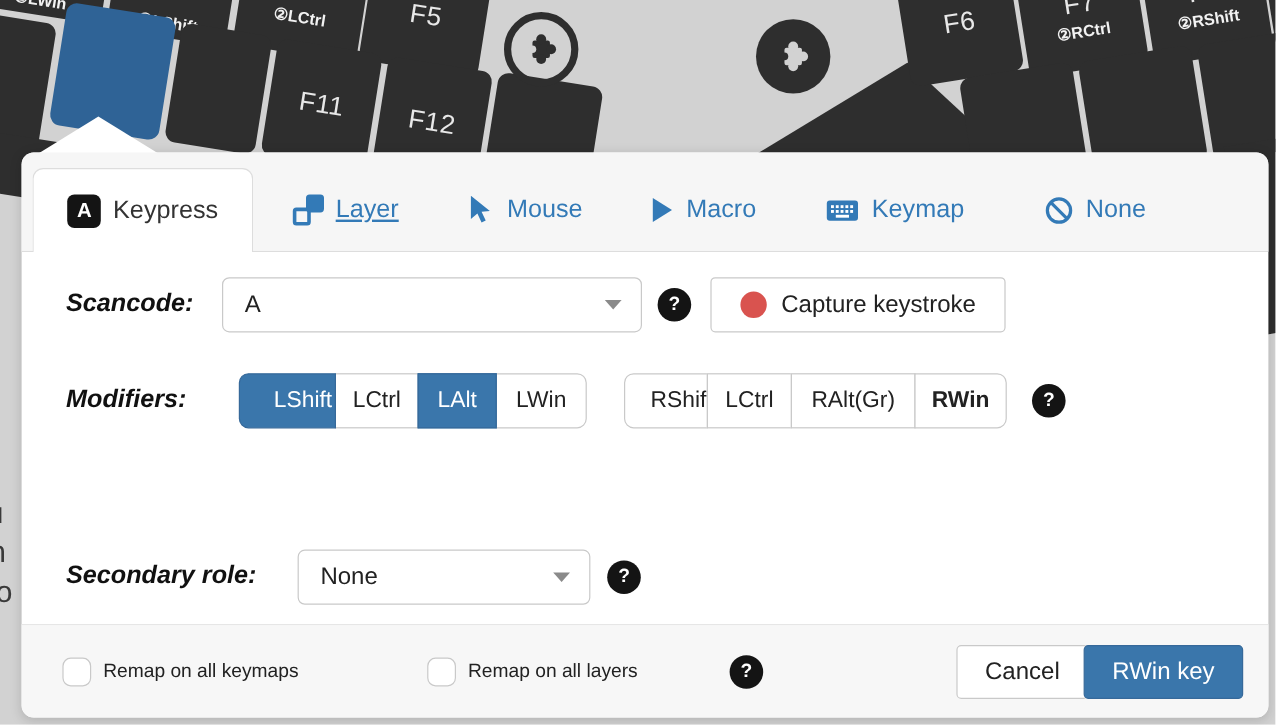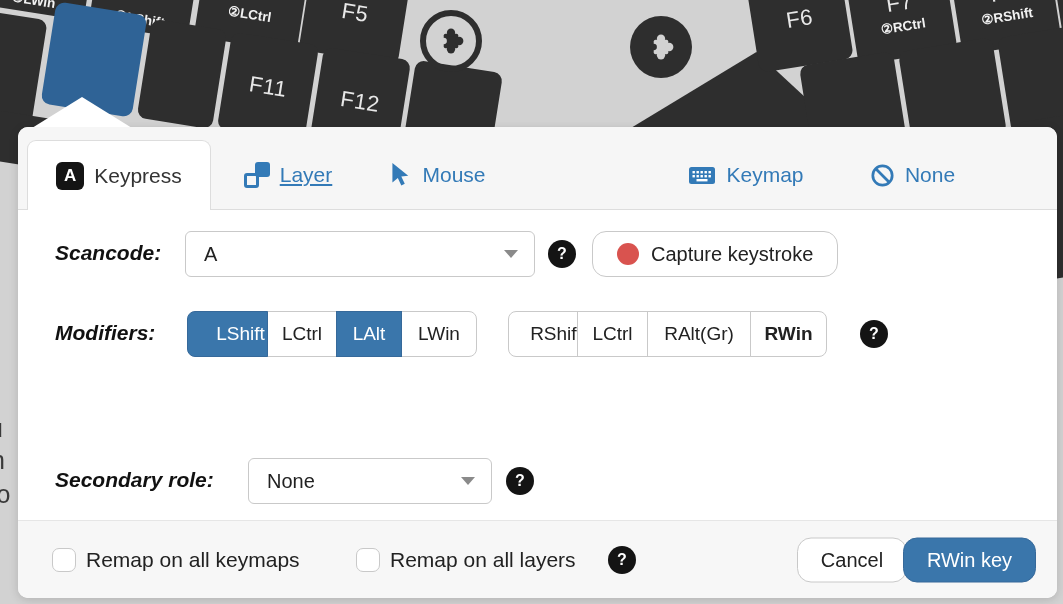--- a/index.html
+++ b/index.html
@@ -50,37 +50,37 @@
   
   .row-label { position:absolute; font-size:21px; font-weight:bold; color:#111;font-style:italic; }
   .select { position:absolute; height:46px; background:#fff; border:1px solid #c9c9c9; border-radius:6px;
             display:flex; align-items:center; padding-left:18px; font-size:20px; color:#222; cursor:pointer; }
   .select .caret { position:absolute; right:16px; width:0; height:0;
                    border-left:7px solid transparent; border-right:7px solid transparent;
                    border-top:8px solid #8a8a8a; }
   .help { position:absolute; width:28px; height:28px; border-radius:50%; background:#141414; color:#fff;
           font-size:16px; font-weight:bold; display:flex; align-items:center; justify-content:center; cursor:pointer; }
   .btn { display:flex; align-items:center; justify-content:center; background:#fff;
-         border:1px solid #c9c9c9; border-radius:14px; font-size:20px; color:#222; cursor:pointer; }
+         border:1px solid #c9c9c9; border-radius:4px; font-size:20px; color:#222; cursor:pointer; }
   #capture-btn { position:absolute; height:46px; gap:12px; }
   .rec-dot { width:22px; height:22px; border-radius:50%; background:#d9534f; }
 
   .btn-group { position:absolute; display:flex; height:46px; }
   .mod { min-width:0; display:flex; align-items:center; justify-content:center; font-size:19px;
          background:#fff; border:1px solid #c9c9c9; color:#222; cursor:pointer; margin-left:-1px; }
-  .mod:first-child { border-radius:8px 0 0 8px; margin-left:0;padding-left:26px; }
+  .mod:first-child { border-radius:8px 0 0 8px; margin-left:12px;padding-left:26px; }
   .mod:last-child { border-radius:0 8px 8px 0; }
   .mod.active { background:#3a76ab; border-color:#36699a; color:#fff; z-index:1; }
 
   
   #footer { position:absolute; left:0; bottom:0; width:100%; height:78px; background:#f7f7f7;
             border-top:1px solid #e6e6e6; border-radius:0 0 10px 10px; }
   .checkbox { position:absolute; top:50%; transform:translateY(-50%); width:24px; height:24px;
               background:#fff; border:1px solid #c9c9c9; border-radius:7px; cursor:pointer; }
-  .cb-label { position:absolute; top:50%; transform:translateY(-50%); font-size:21px; color:#222; }
+  .cb-label { position:absolute; top:50%; transform:translateY(-50%); font-size:16px; color:#222; }
   #footer .help { top:50%; transform:translateY(-50%); }
   #cancel-btn { position:absolute; top:50%; transform:translateY(-50%); width:110px; height:45px; }
   #remap-btn { position:absolute; top:50%; transform:translateY(-50%); width:133px; height:45px;
                background:#3a76ab; border:1px solid #36699a; color:#fff; }
 </style>
 </head>
 <body>
 
 <div id="stage">
 
@@ -175,20 +175,26 @@
             <span class="back"></span>
             <span class="front"></span>
           </span>
         <span>Layer</span>
       </div>
       <div class="tab" style="left:360px; width:118px;">
         <svg width="24" height="26" viewBox="0 0 22 24">
           <path fill="#337ab7" d="M4 1 L4 19 L9 14.7 L12.2 21.6 L15.4 20.1 L12.2 13.4 L18.6 12.8 Z"></path>
         </svg>
         <span>Mouse</span>
+      </div>
+      <div class="tab" style="left:508px; width:118px;">
+        <svg width="22" height="24" viewBox="0 0 22 24">
+          <path fill="#337ab7" d="M4 2 L20 12 L4 22 Z"></path>
+        </svg>
+        <span>Macro</span>
       </div>
       <div class="tab" style="left:654px; width:148px;">
         <svg width="28" height="24" viewBox="0 0 28 22">
           <rect x="1" y="3" width="26" height="17" rx="2.5" fill="#337ab7"></rect>
           <g fill="#ffffff">
             <rect x="4.5" y="7" width="2.4" height="2.4"></rect>
               <rect x="8.5" y="7" width="2.4" height="2.4"></rect>
             <rect x="12.5" y="7" width="2.4" height="2.4"></rect>
               <rect x="16.5" y="7" width="2.4" height="2.4"></rect>
             <rect x="20.5" y="7" width="2.4" height="2.4"></rect>

